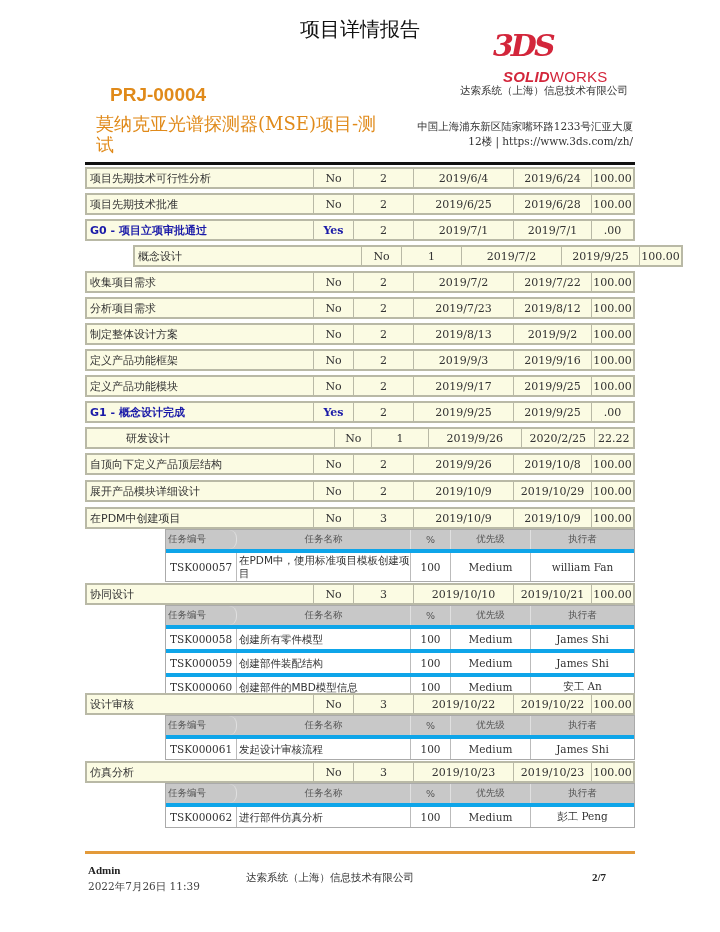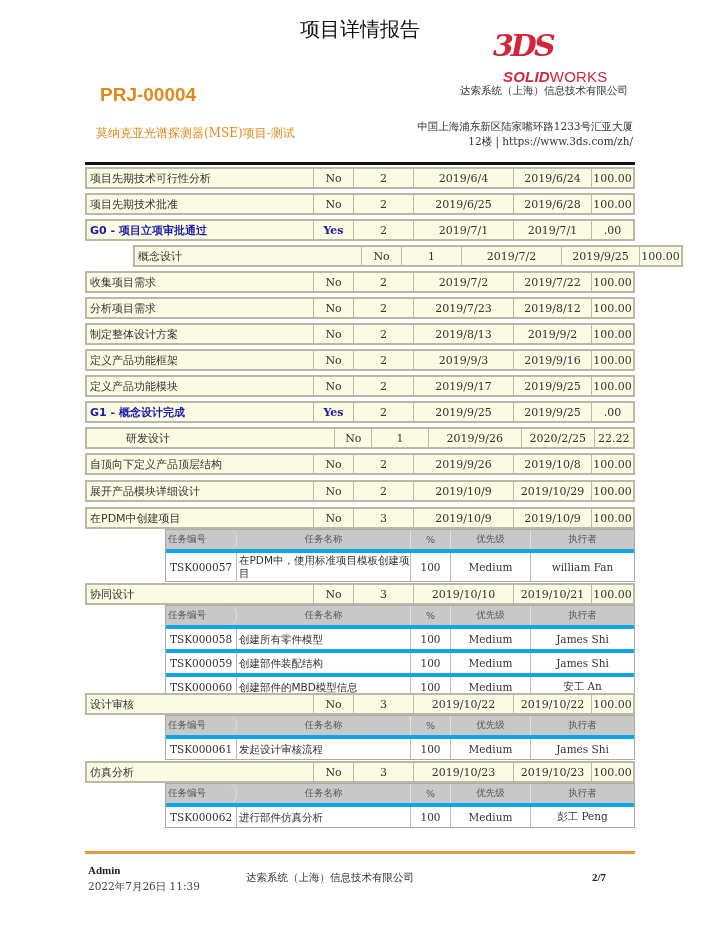--- a/index.html
+++ b/index.html
@@ -8,24 +8,24 @@
   .abs { position:absolute; }
   .report-title { left:0; width:720px; top:16px; text-align:center; font-size:20px; color:#111; }
   .logo { left:485px; top:28px; width:150px; height:70px; }
   .logo-ds { position:absolute; left:8px; top:0; font-family:"DejaVu Serif",serif; font-style:italic;
              font-size:30px; color:#d3263b; font-weight:bold; letter-spacing:-3px; }
   .logo-sw { position:absolute; left:18px; top:40px; font-family:"Liberation Sans",sans-serif;
              font-size:15px; color:#d3263b; letter-spacing:0.2px; }
   .logo-sw b { font-weight:bold; font-style:italic; }
   .logo-sw span { font-weight:normal; }
   .company-cn { right:92px; top:84px; font-size:10.5px; color:#333; }
-  .prj-id { left:100px; top:84px; font-family:"Liberation Sans",sans-serif; font-weight:bold;
+  .prj-id { left:110px; top:84px; font-family:"Liberation Sans",sans-serif; font-weight:bold;
             font-size:19px; color:#e08a1a; }
-  .prj-name { left:96px; top:123px; width:290px; font-family:"DejaVu Serif",serif;
-              font-size:12px; line-height:21px; color:#e08a1a; }
+  .prj-name { left:96px; top:113px; width:290px; font-family:"DejaVu Serif",serif;
+              font-size:18px; line-height:21px; color:#e08a1a; }
   .address { right:87px; top:119px; text-align:right; font-family:"DejaVu Serif",serif;
              font-size:10.5px; line-height:15px; color:#333; }
   .topline { left:85px; top:162px; width:550px; height:3px; background:#111; }
 
   .row { position:absolute; left:85px; width:550px; height:22px; background:#fbfbe3;
          border:2px solid #b9b9a6; box-sizing:border-box; display:flex; }
   .row .c { height:100%; box-sizing:border-box; border-right:1px solid #b9b9a6;
             display:flex; align-items:center; font-family:"DejaVu Serif",serif; font-size:11px; color:#333; }
   .row .c:last-child { border-right:none; }
   .c-name { width:227px; padding-left:3px; font-family:"DejaVu Sans",sans-serif !important; }

